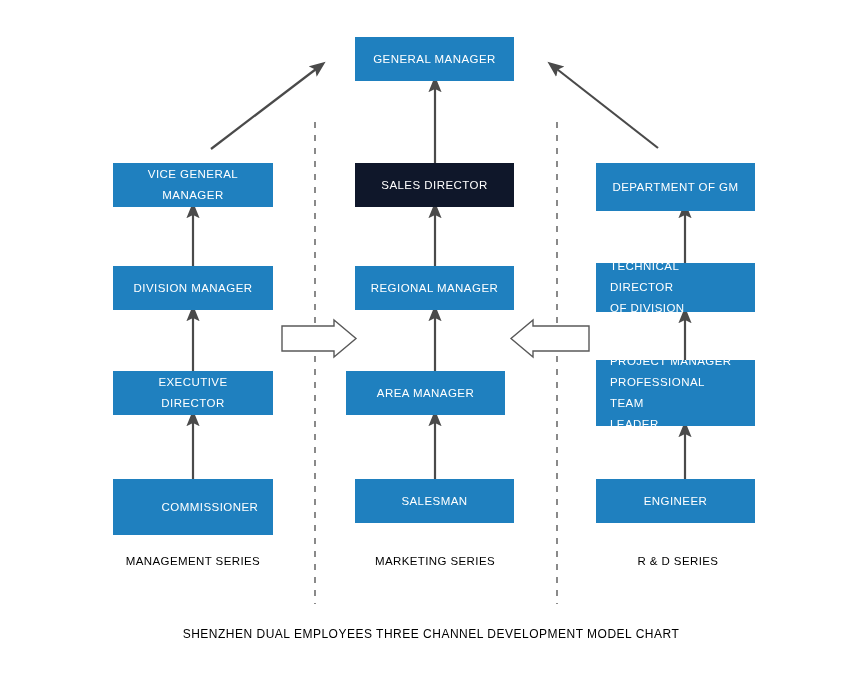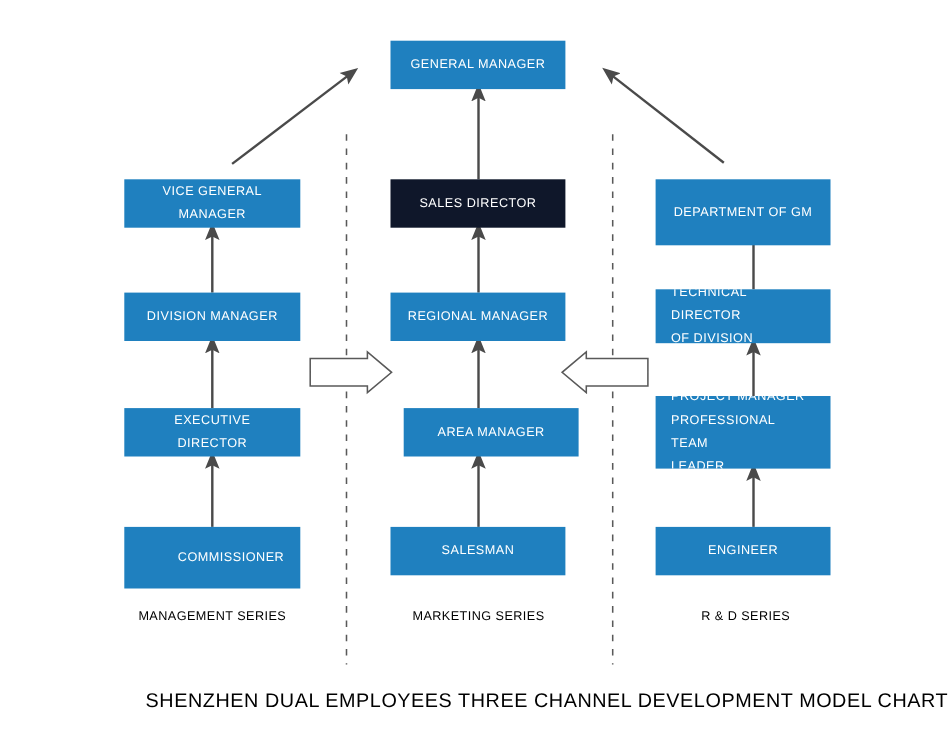--- a/index.html
+++ b/index.html
@@ -52,24 +52,24 @@
   .series-label {
     position: absolute;
     font-size: 11.5px;
     letter-spacing: 0.4px;
     color: #000000;
     text-align: center;
     white-space: nowrap;
   }
   .chart-title {
     position: absolute;
-    font-size: 18px;
+    font-size: 12px;
     letter-spacing: 0.5px;
     color: #000000;
-    text-align: right;
+    text-align: center;
     white-space: nowrap;
     width: 862px;
     left: 0;
   }
 </style>
 </head>
 <body>
 
 <div id="chart-root">
 
@@ -120,27 +120,27 @@
       </div>
       <div class="node-box center-text" style="left: 113px; top: 479px; width: 160px; height: 56px; background: rgb(31, 128, 191); color: rgb(255, 255, 255); padding-left: 48px;">
         <span class="node-label">COMMISSIONER</span>
       </div>
       <div class="node-box center-text" style="left: 355px; top: 163px; width: 159px; height: 44px; background: #0f172a; color: rgb(255, 255, 255);">
         <span class="node-label">SALES DIRECTOR</span>
       </div>
       <div class="node-box center-text" style="left: 355px; top: 266px; width: 159px; height: 44px; background: rgb(31, 128, 191); color: rgb(255, 255, 255);">
         <span class="node-label">REGIONAL MANAGER</span>
       </div>
-      <div class="node-box center-text" style="left: 367px; top: 371px; width: 159px; height: 44px; background: rgb(31, 128, 191); color: rgb(255, 255, 255);">
+      <div class="node-box center-text" style="left: 346px; top: 371px; width: 159px; height: 44px; background: rgb(31, 128, 191); color: rgb(255, 255, 255);">
         <span class="node-label">AREA MANAGER</span>
       </div>
       <div class="node-box center-text" style="left: 355px; top: 479px; width: 159px; height: 44px; background: rgb(31, 128, 191); color: rgb(255, 255, 255);">
         <span class="node-label">SALESMAN</span>
       </div>
-      <div class="node-box center-text" style="left: 596px; top: 163px; width: 159px; height: 60px; background: rgb(31, 128, 191); color: rgb(255, 255, 255);">
+      <div class="node-box center-text" style="left: 596px; top: 163px; width: 159px; height: 48px; background: rgb(31, 128, 191); color: rgb(255, 255, 255);">
         <span class="node-label">DEPARTMENT OF GM</span>
       </div>
       <div class="node-box left-text" style="left: 596px; top: 263px; width: 159px; height: 49px; background: rgb(31, 128, 191); color: rgb(255, 255, 255);">
         <span class="node-label">TECHNICAL DIRECTOR
 OF DIVISION</span>
       </div>
       <div class="node-box left-text" style="left: 596px; top: 360px; width: 159px; height: 66px; background: rgb(31, 128, 191); color: rgb(255, 255, 255);">
         <span class="node-label">PROJECT MANAGER
 PROFESSIONAL TEAM
 LEADER</span>

